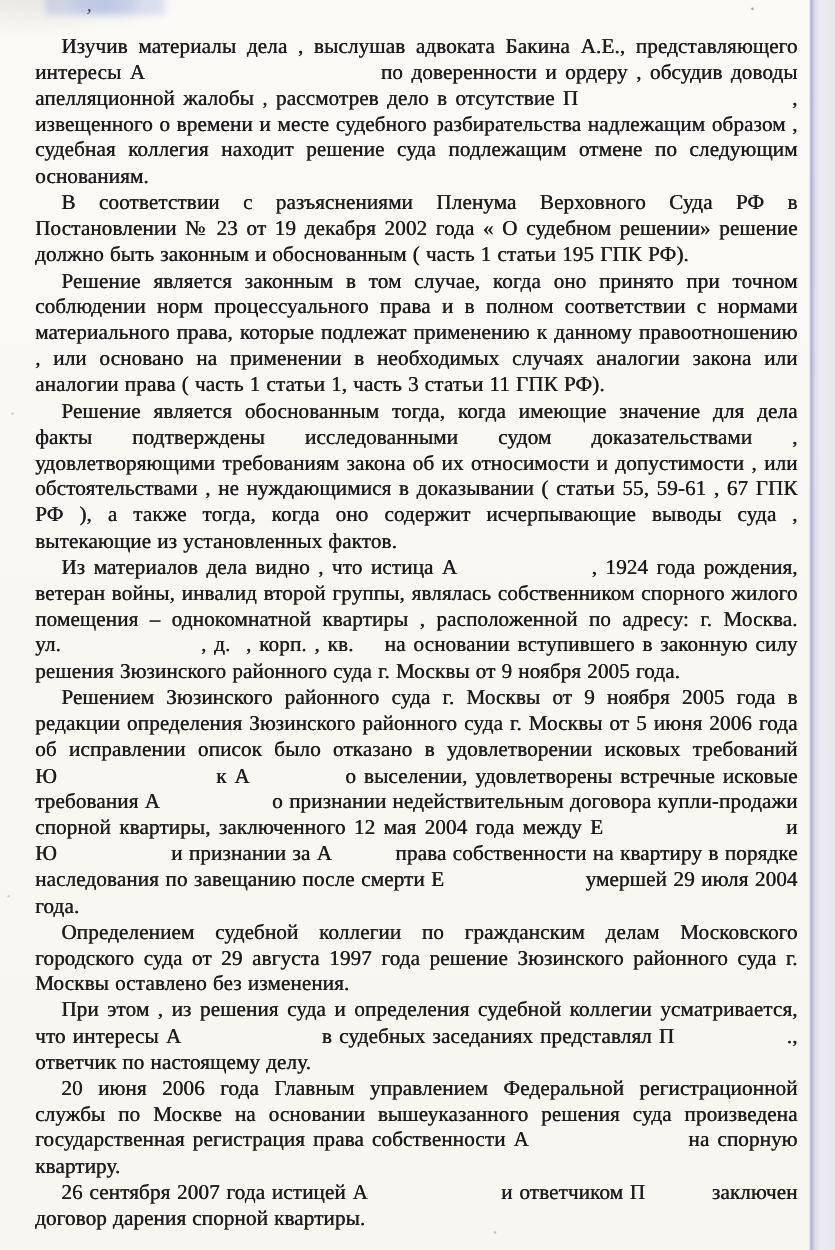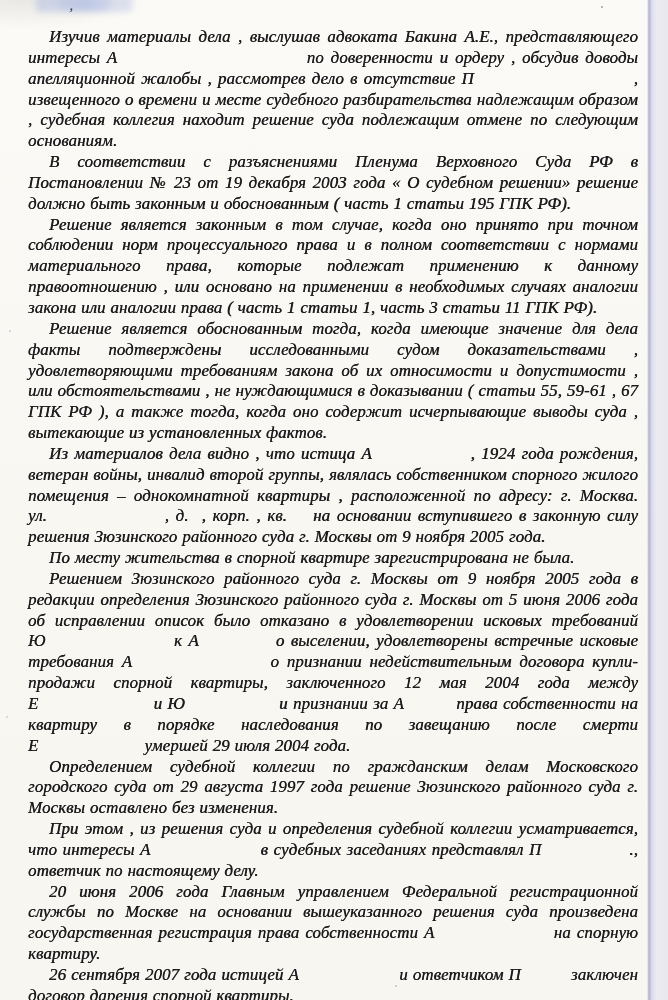--- a/index.html
+++ b/index.html
@@ -63,39 +63,37 @@
   }
   .doc-body p {
     margin: 0;
     text-indent: 21px;
     text-align: justify;
     font-size: 16.9px;
     line-height: 20.85px;
     letter-spacing: 0.1px;
     word-spacing: 0.5px;
     text-shadow: 0.35px 0 0 currentColor; 
-    font-style: italic;
   }
 </style>
 </head>
 <body>
 
 <div class="page">
   <div class="corner-shade"></div>
   <div class="stamp-artifact"></div>
   <span class="stray-mark">,</span>
   <div class="specks"></div>
 
   <main class="doc-body">
     <p>Изучив материалы дела , выслушав адвоката  Бакина А.Е., представляющего  интересы А&nbsp;&nbsp;&nbsp;&nbsp;&nbsp;&nbsp;&nbsp;&nbsp;&nbsp;&nbsp;&nbsp;&nbsp;&nbsp;&nbsp;&nbsp;&nbsp;&nbsp;&nbsp;&nbsp;&nbsp;&nbsp;&nbsp;&nbsp;&nbsp;&nbsp;&nbsp;&nbsp;&nbsp;по доверенности  и ордеру , обсудив доводы  апелляционной  жалобы , рассмотрев дело в отсутствие П&nbsp;&nbsp;&nbsp;&nbsp;&nbsp;&nbsp;&nbsp;&nbsp;&nbsp;&nbsp;&nbsp;&nbsp;&nbsp;&nbsp;&nbsp;&nbsp;&nbsp;&nbsp;&nbsp;&nbsp;&nbsp;&nbsp;&nbsp;&nbsp;&nbsp;&nbsp;, извещенного о времени и месте судебного разбирательства  надлежащим  образом , судебная  коллегия  находит  решение  суда подлежащим отмене по следующим основаниям.</p>
-    <p>В соответствии с разъяснениями Пленума Верховного Суда РФ в Постановлении № 23 от 19 декабря 2003 года « О судебном решении» решение должно быть законным и обоснованным ( часть 1 статьи 195 ГПК РФ).</p>
+    <p>В соответствии с разъяснениями Пленума Верховного Суда РФ в Постановлении № 23 от 19 декабря 2002 года « О судебном решении» решение должно быть законным и обоснованным ( часть 1 статьи 195 ГПК РФ).</p>
     <p>Решение является законным в том случае, когда оно принято при точном соблюдении норм процессуального права и в полном соответствии с нормами материального права, которые подлежат применению к данному правоотношению , или основано на применении в необходимых случаях аналогии закона или аналогии права ( часть 1 статьи 1, часть 3 статьи 11 ГПК РФ).</p>
     <p>Решение является обоснованным тогда, когда имеющие значение для дела факты подтверждены исследованными  судом доказательствами , удовлетворяющими требованиям закона об их относимости и допустимости , или обстоятельствами , не нуждающимися в доказывании ( статьи 55, 59-61 , 67 ГПК РФ ), а также тогда, когда оно содержит исчерпывающие выводы суда , вытекающие из установленных фактов.</p>
     <p>Из материалов дела видно , что истица  А&nbsp;&nbsp;&nbsp;&nbsp;&nbsp;&nbsp;&nbsp;&nbsp;&nbsp;&nbsp;&nbsp;&nbsp;&nbsp;&nbsp;&nbsp;&nbsp;, 1924 года рождения, ветеран войны, инвалид второй группы,  являлась собственником спорного жилого помещения – однокомнатной квартиры , расположенной по адресу: г. Москва. ул.&nbsp;&nbsp;&nbsp;&nbsp;&nbsp;&nbsp;&nbsp;&nbsp;&nbsp;&nbsp;&nbsp;&nbsp;&nbsp;&nbsp;&nbsp;&nbsp;&nbsp;&nbsp;, д.&nbsp;&nbsp;, корп.&nbsp;, кв.&nbsp;&nbsp;&nbsp; на основании вступившего в законную силу решения Зюзинского районного суда г. Москвы от 9 ноября 2005 года.</p>
-    <p>По месту жительства в спорной квартире зарегистрирована не была.</p>
     <p>Решением Зюзинского районного суда г. Москвы от 9 ноября 2005 года в редакции определения Зюзинского районного  суда г. Москвы от 5 июня 2006 года об исправлении описок было отказано в удовлетворении исковых требований Ю&nbsp;&nbsp;&nbsp;&nbsp;&nbsp;&nbsp;&nbsp;&nbsp;&nbsp;&nbsp;&nbsp;&nbsp;&nbsp;&nbsp;&nbsp;&nbsp;&nbsp;&nbsp;&nbsp;&nbsp;к А&nbsp;&nbsp;&nbsp;&nbsp;&nbsp;&nbsp;&nbsp;&nbsp;&nbsp;&nbsp;&nbsp;&nbsp;о выселении, удовлетворены встречные исковые требования А&nbsp;&nbsp;&nbsp;&nbsp;&nbsp;&nbsp;&nbsp;&nbsp;&nbsp;&nbsp;&nbsp;&nbsp;&nbsp;&nbsp;&nbsp;&nbsp;&nbsp;&nbsp;о признании недействительным договора купли-продажи спорной квартиры, заключенного 12 мая 2004 года между Е&nbsp;&nbsp;&nbsp;&nbsp;&nbsp;&nbsp;&nbsp;&nbsp;&nbsp;&nbsp;&nbsp;&nbsp;&nbsp;&nbsp;&nbsp;&nbsp;&nbsp;&nbsp;&nbsp;&nbsp;&nbsp;&nbsp;и Ю&nbsp;&nbsp;&nbsp;&nbsp;&nbsp;&nbsp;&nbsp;&nbsp;&nbsp;&nbsp;&nbsp;&nbsp;&nbsp;&nbsp;&nbsp;&nbsp;&nbsp;&nbsp;и признании за А&nbsp;&nbsp;&nbsp;&nbsp;&nbsp;&nbsp;&nbsp;&nbsp;&nbsp;&nbsp;права собственности на квартиру в порядке наследования по завещанию после смерти Е&nbsp;&nbsp;&nbsp;&nbsp;&nbsp;&nbsp;&nbsp;&nbsp;&nbsp;&nbsp;&nbsp;&nbsp;&nbsp;&nbsp;&nbsp;&nbsp;&nbsp;&nbsp;&nbsp;&nbsp;&nbsp;&nbsp;умершей 29 июля 2004 года.</p>
     <p>Определением судебной коллегии по гражданским делам Московского городского суда от 29 августа 1997 года решение Зюзинского районного суда г. Москвы оставлено без изменения.</p>
     <p>При этом , из  решения суда и определения судебной коллегии усматривается, что интересы А&nbsp;&nbsp;&nbsp;&nbsp;&nbsp;&nbsp;&nbsp;&nbsp;&nbsp;&nbsp;&nbsp;&nbsp;&nbsp;&nbsp;&nbsp;&nbsp;&nbsp;&nbsp;&nbsp;&nbsp;в судебных заседаниях  представлял  П&nbsp;&nbsp;&nbsp;&nbsp;&nbsp;&nbsp;&nbsp;&nbsp;&nbsp;&nbsp;&nbsp;&nbsp;&nbsp;&nbsp;&nbsp;&nbsp;., ответчик по настоящему делу.</p>
     <p>20 июня 2006 года Главным управлением Федеральной регистрационной службы по Москве на основании  вышеуказанного решения суда произведена государственная регистрация права собственности А&nbsp;&nbsp;&nbsp;&nbsp;&nbsp;&nbsp;&nbsp;&nbsp;&nbsp;&nbsp;&nbsp;&nbsp;&nbsp;&nbsp;&nbsp;&nbsp;&nbsp;&nbsp;&nbsp;&nbsp;на спорную квартиру.</p>
     <p>26  сентября  2007  года  истицей  А&nbsp;&nbsp;&nbsp;&nbsp;&nbsp;&nbsp;&nbsp;&nbsp;&nbsp;&nbsp;&nbsp;&nbsp;&nbsp;&nbsp;&nbsp;&nbsp;&nbsp;&nbsp;&nbsp;&nbsp;и  ответчиком  П&nbsp;&nbsp;&nbsp;&nbsp;&nbsp;&nbsp;&nbsp;&nbsp;&nbsp;&nbsp;заключен  договор дарения спорной квартиры.</p>
 
   </main>
 
   <div class="edge-band"></div>
 </div>

